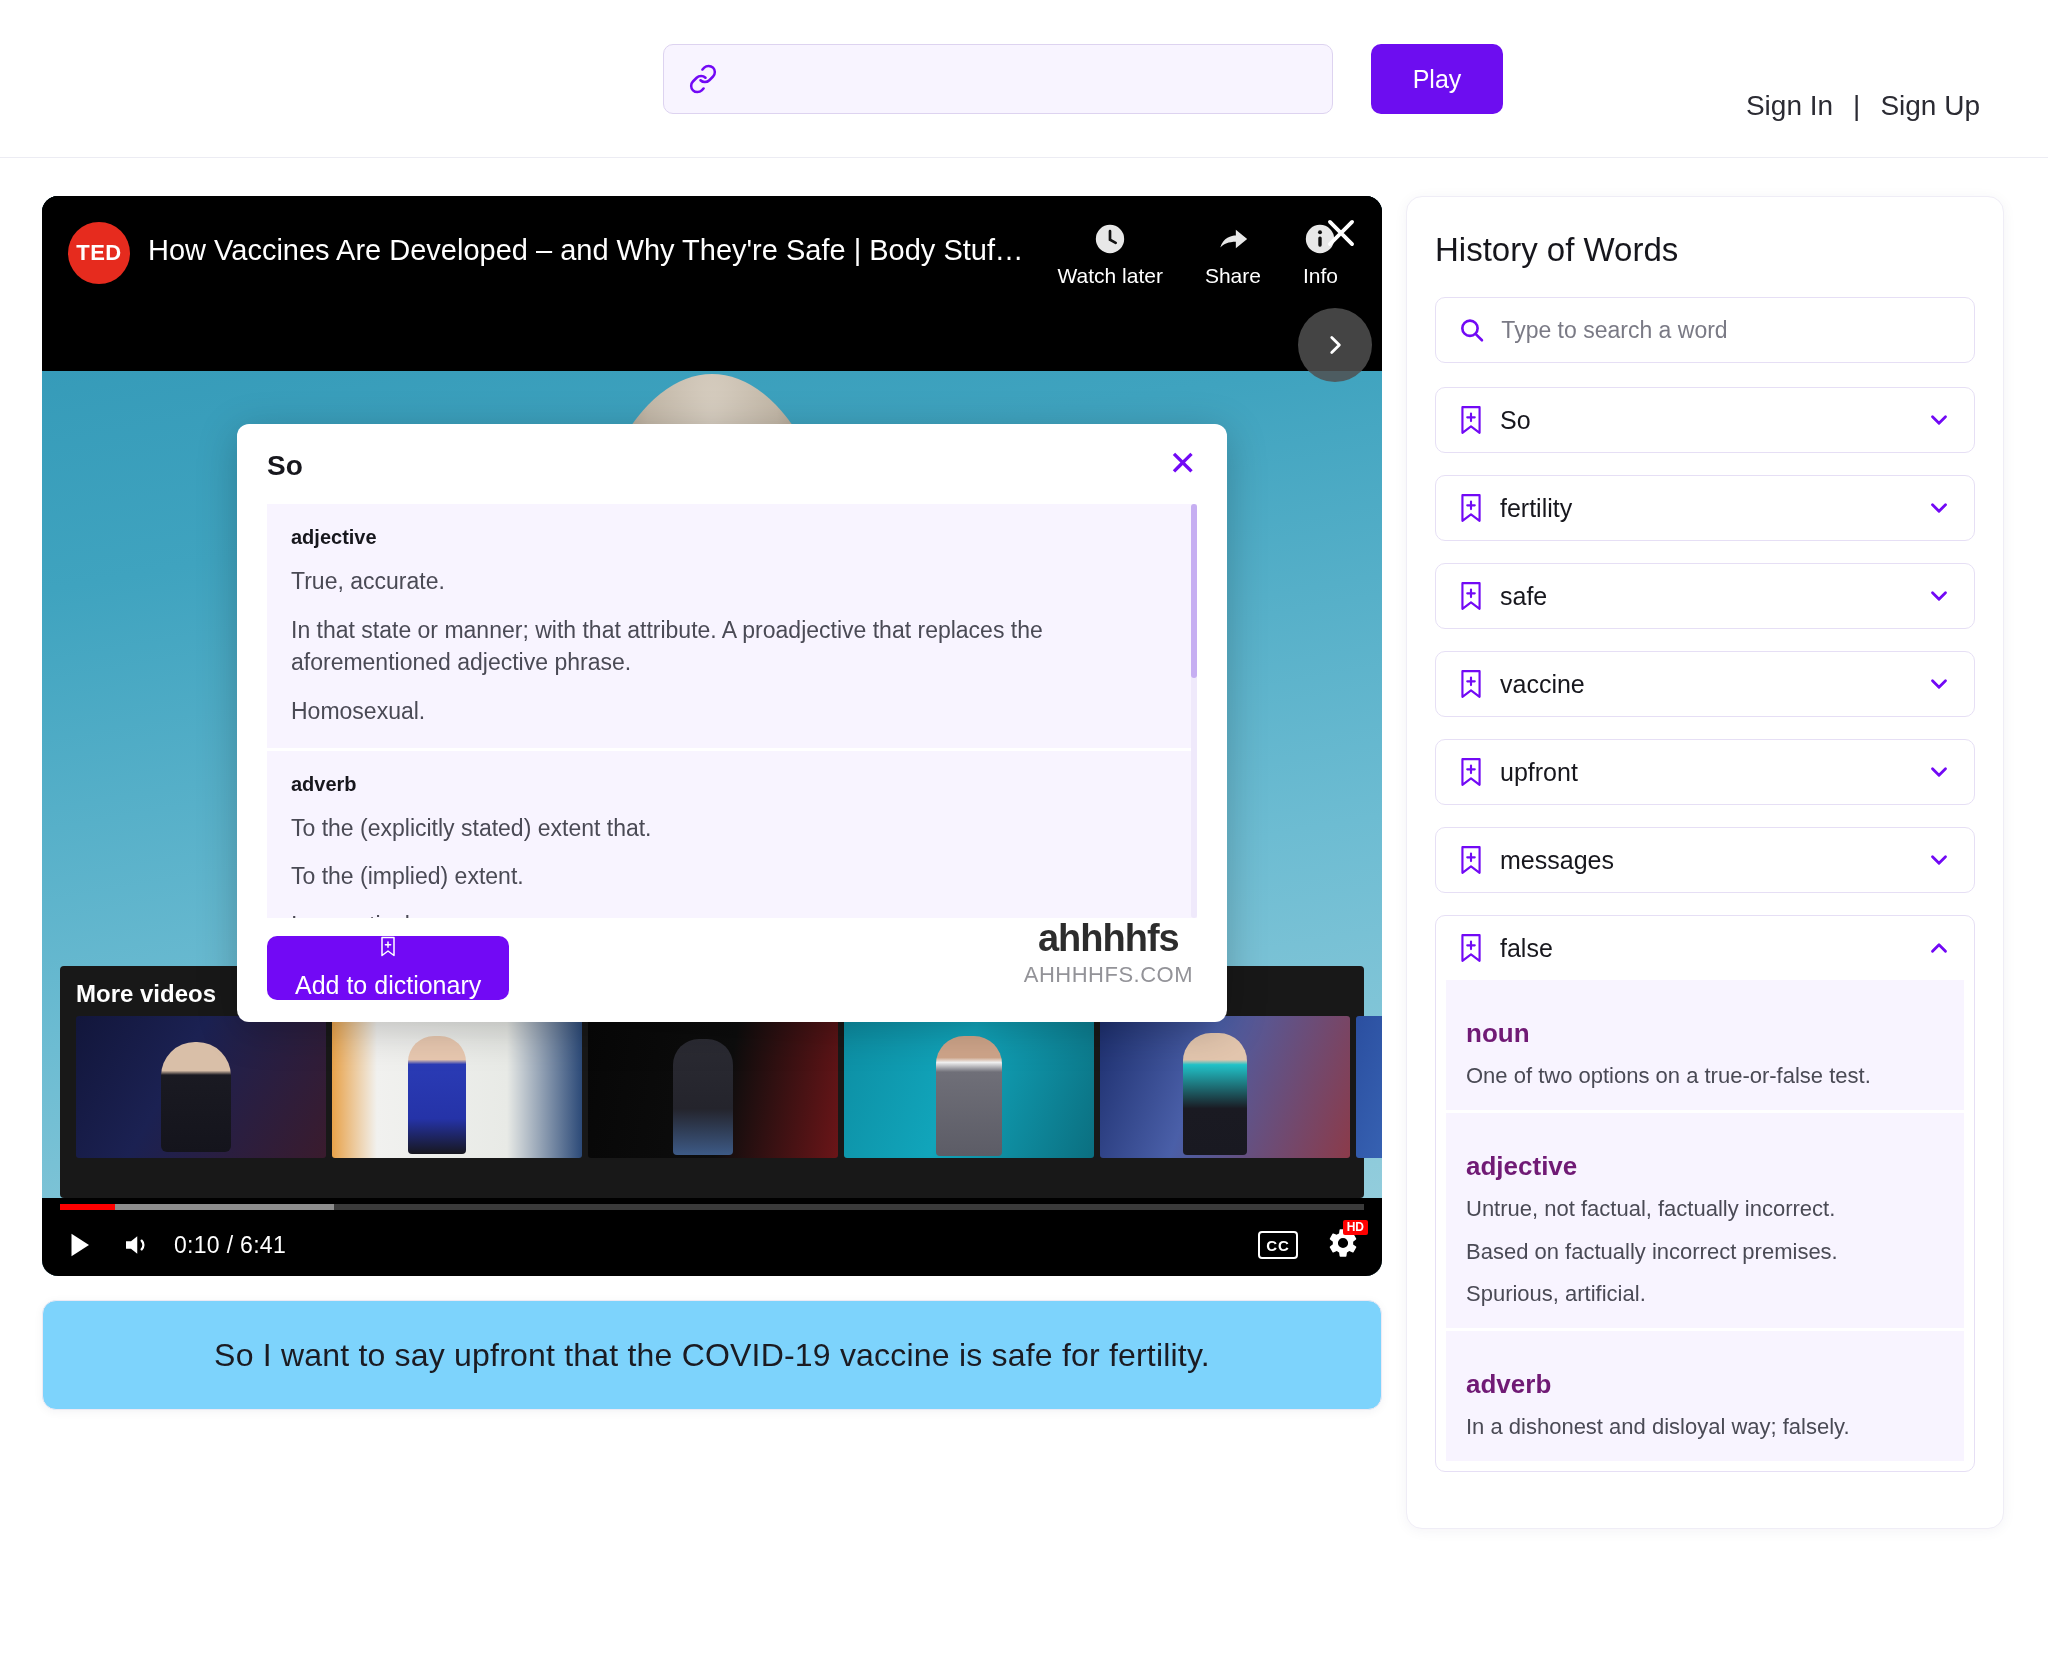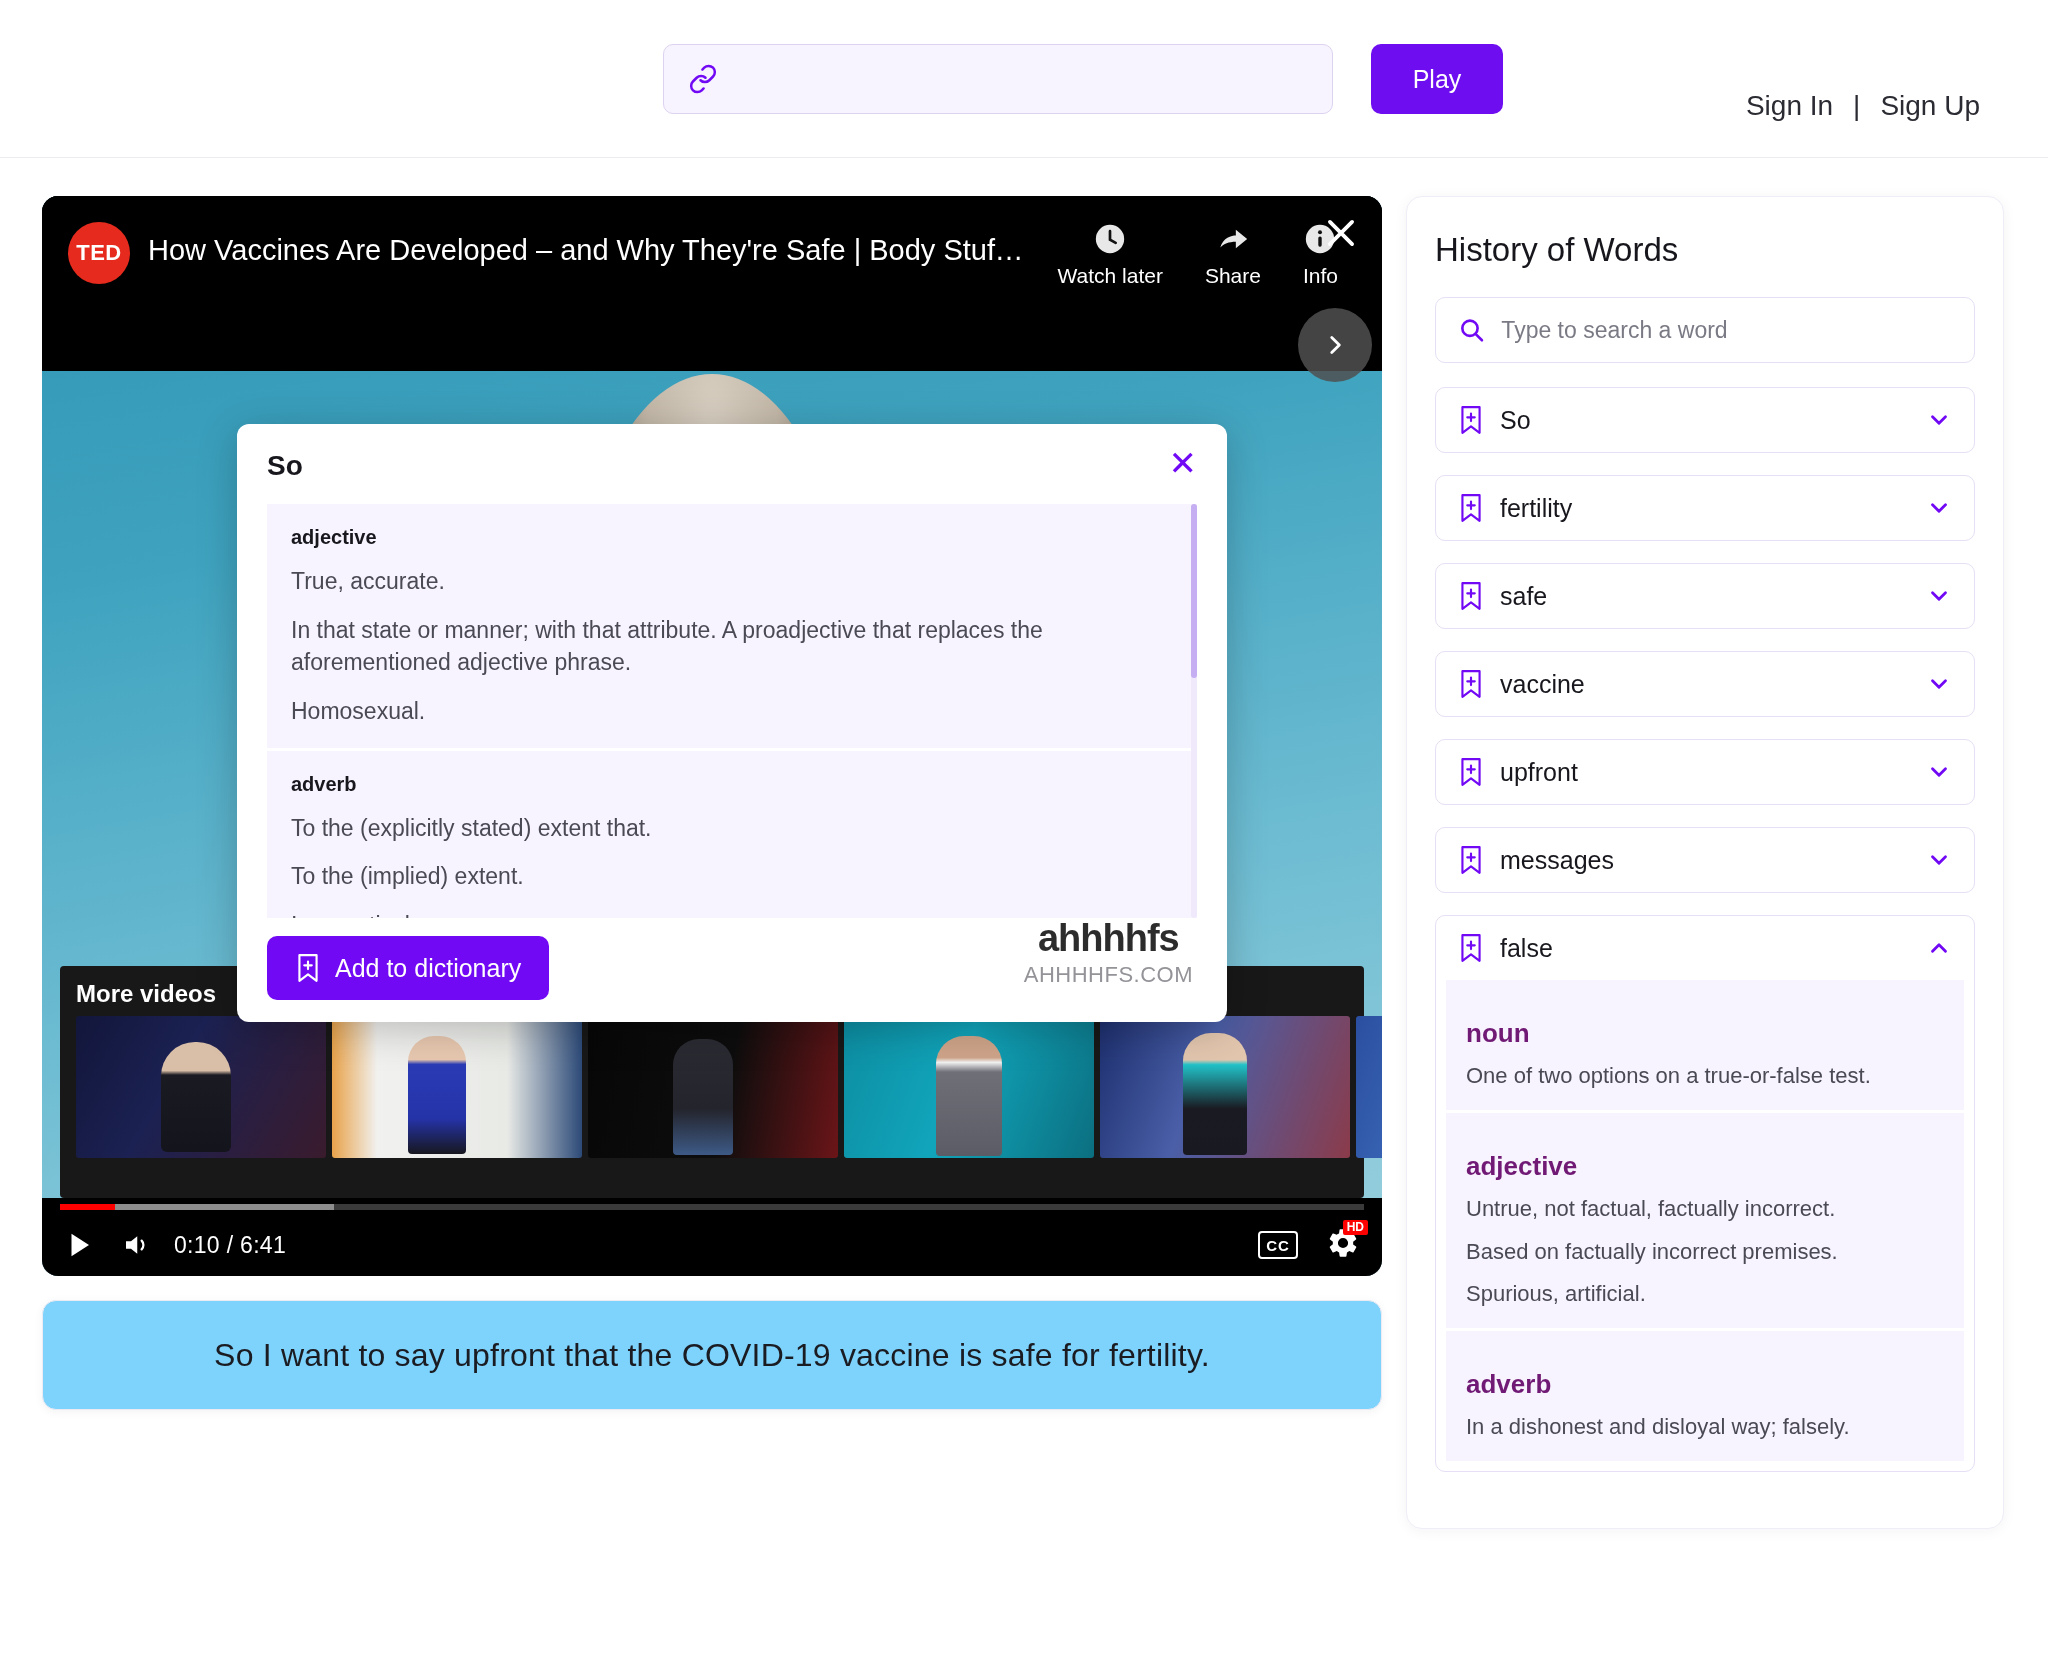--- a/index.html
+++ b/index.html
@@ -218,20 +218,21 @@
     position: absolute; left: 0; top: 0; width: 6px; height: 42%;
     background: #c6aef2; border-radius: 3px; display:block;
   }
   .add-dict {
     margin-top: 18px; align-self: flex-start;
     background: #7209f5; color: #fff; border: none; border-radius: 10px;
     height: 64px; padding: 0 28px;
     display: flex; align-items: center; gap: 14px;
     font-size: 25px; cursor: pointer;
     font-family: "Liberation Sans", sans-serif;
+    flex-direction: column;
   }
   .wmark {
     position: absolute; right: 34px; bottom: 34px; text-align: center;
     pointer-events: none; opacity: .92;
   }
   .wmark .logo { font-size: 38px; font-weight: 700; color: #1b1b1b; letter-spacing: -1px; }
   .wmark .dom { font-size: 22px; color: #8a8a90; letter-spacing: .5px; margin-top: 2px; }
 
   
   .subtitle-bar {

